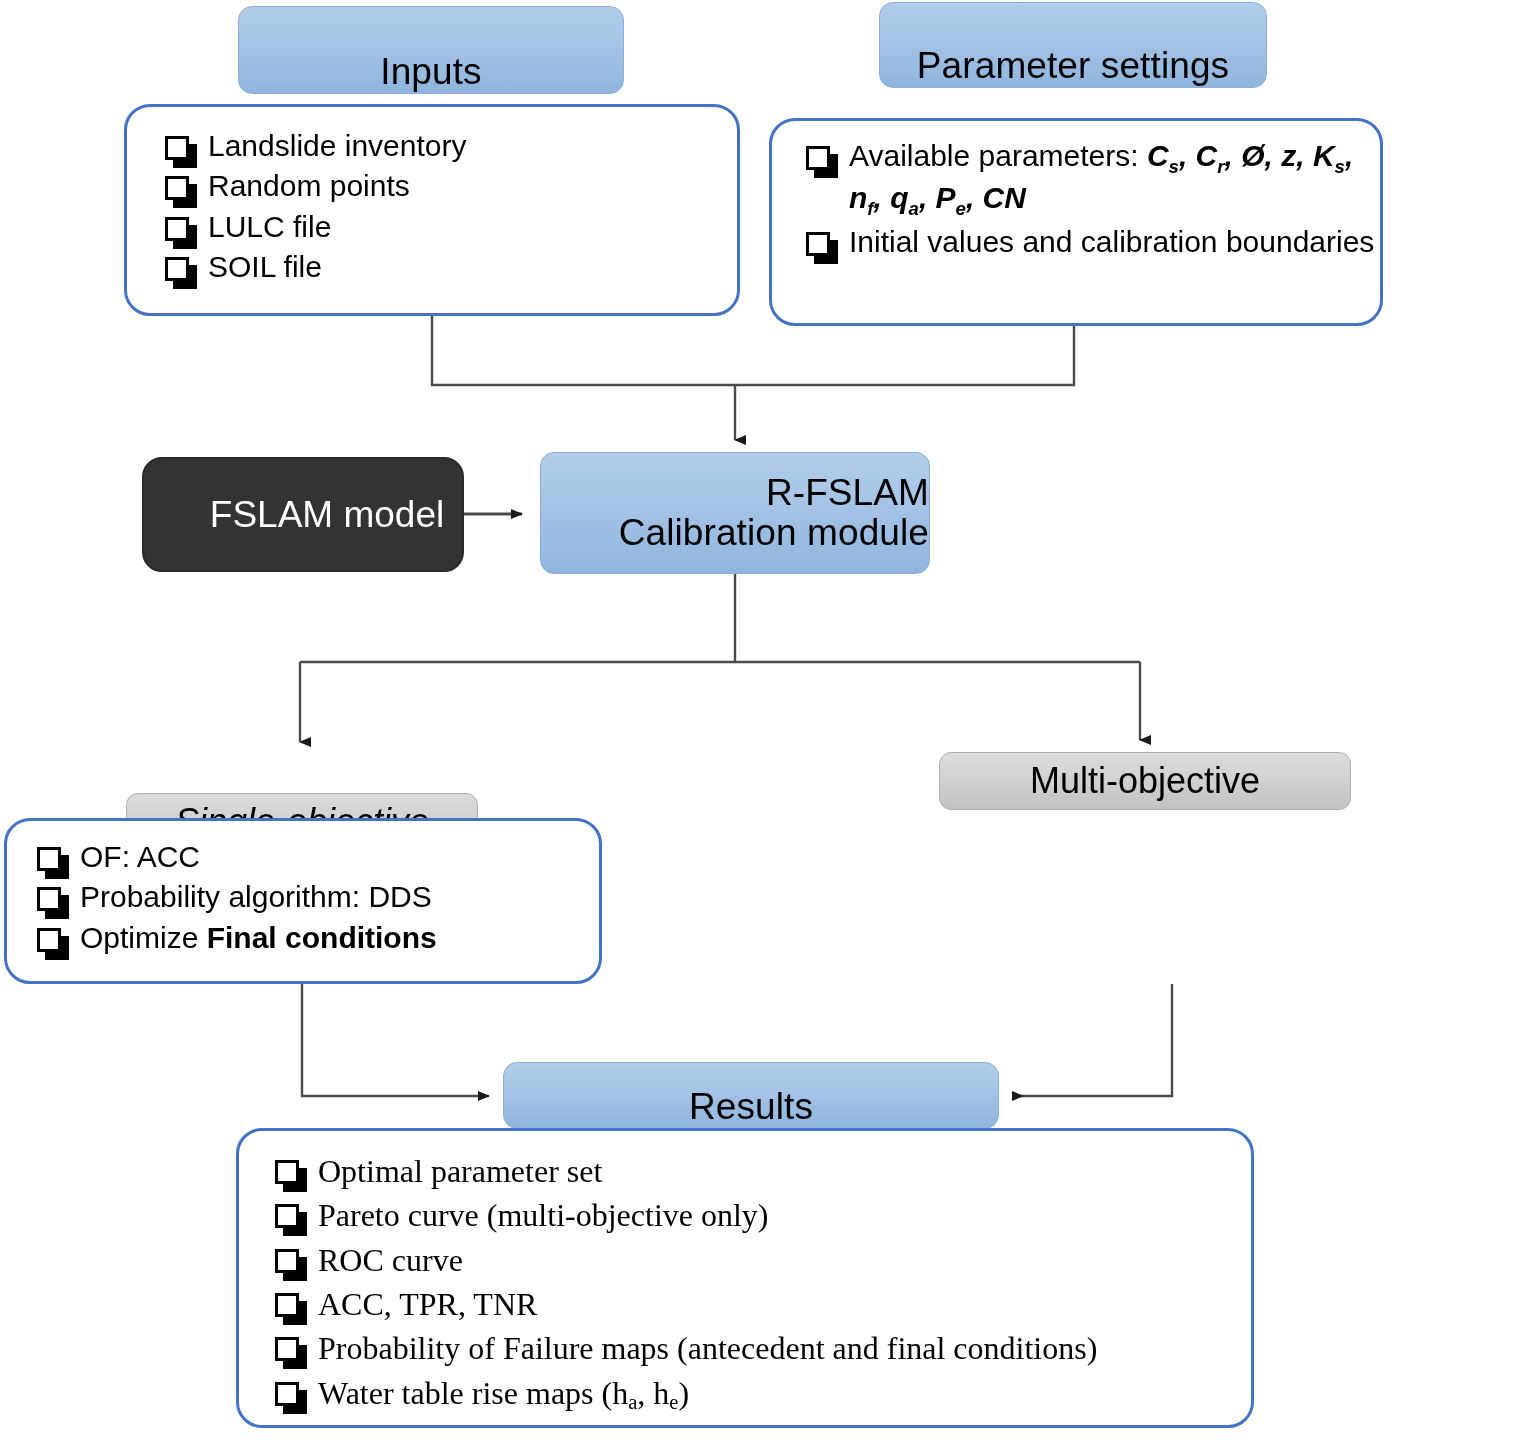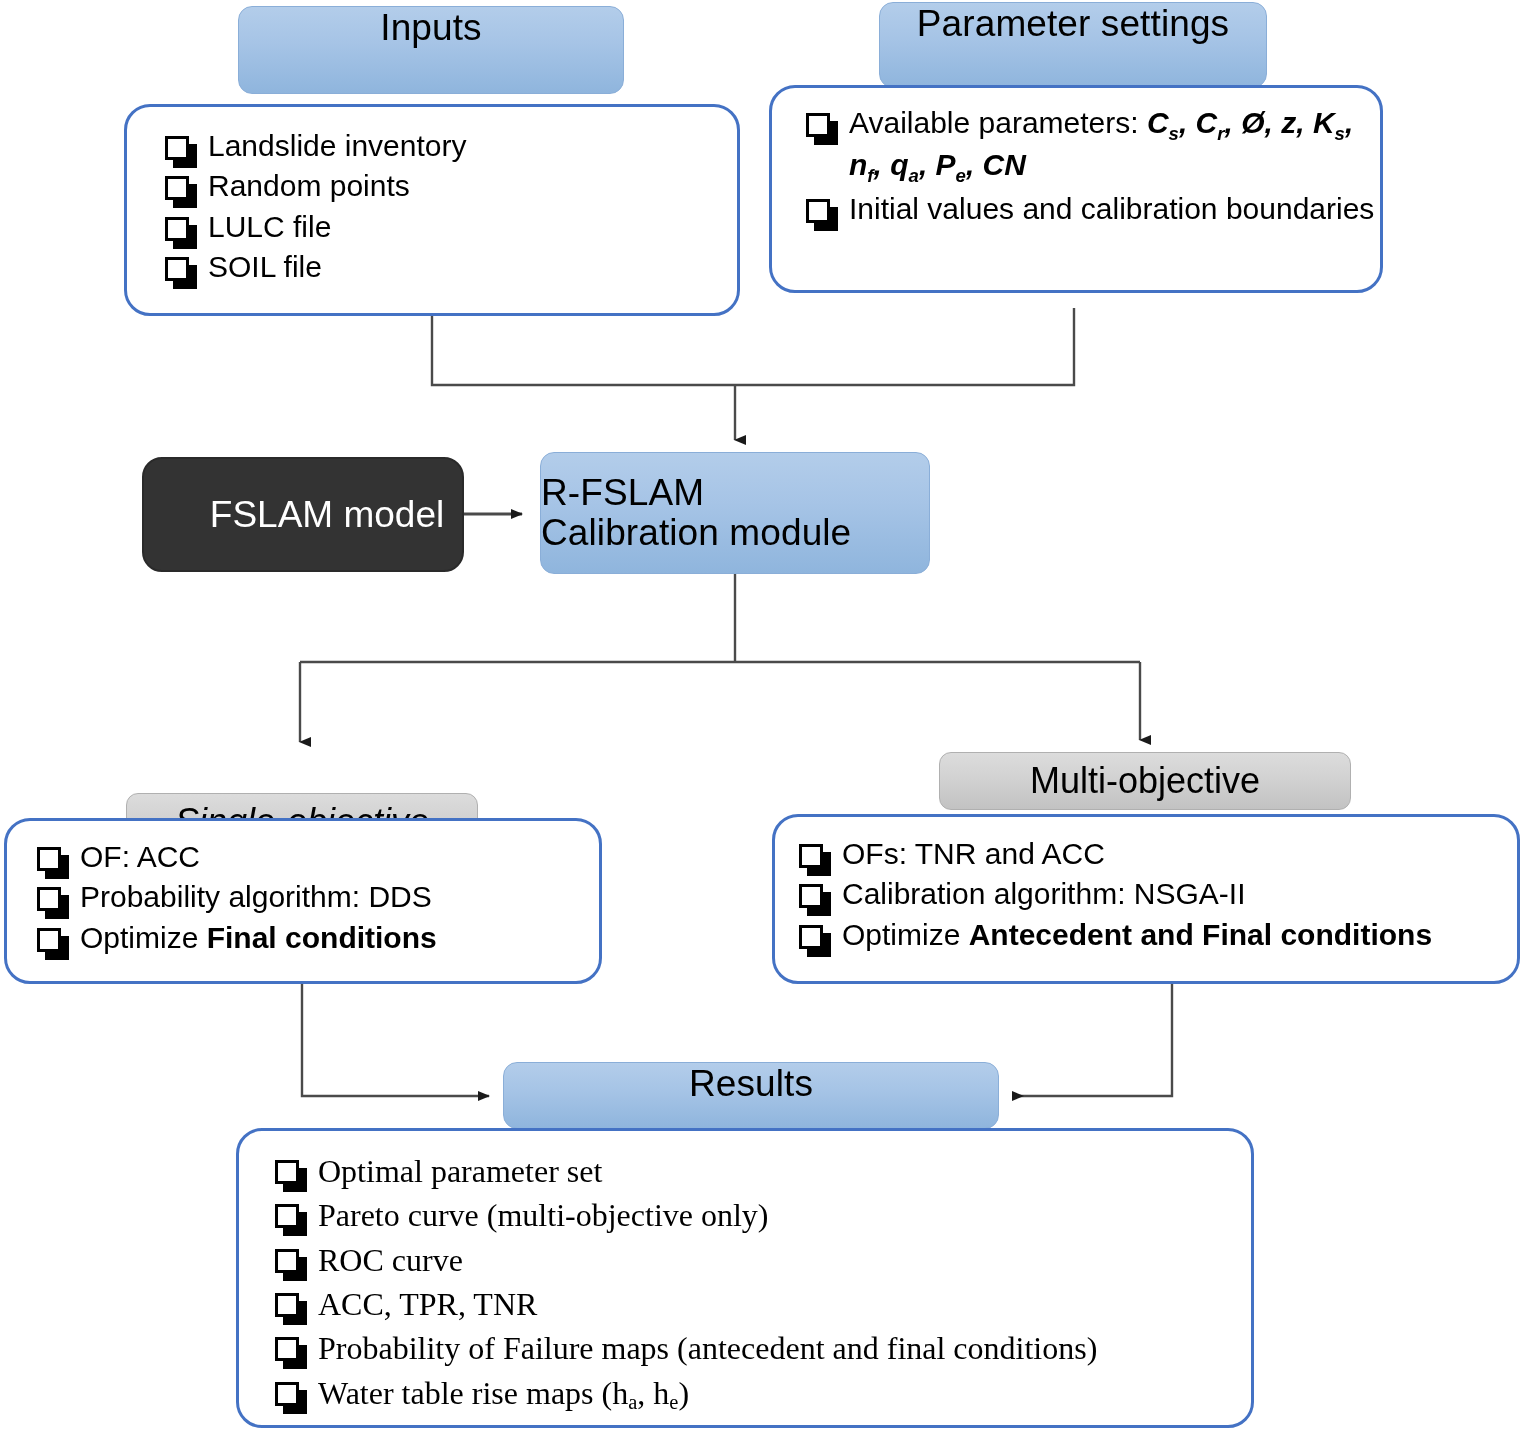--- a/index.html
+++ b/index.html
@@ -25,21 +25,21 @@
   }
 
   
   .node{ position:absolute; z-index:2; box-sizing:border-box; }
 
   
   .pill-blue{
     background:linear-gradient(180deg,#b3cdea 0%,#a6c4e6 42%,#8fb5dd 100%);
     border:1px solid #8aaed8;
     border-radius:14px;
-    display:flex; align-items:flex-start; justify-content:center;
+    display:flex; align-items:flex-end; justify-content:center;
     color:#000;
     font-size:37px;
     letter-spacing:.1px;
   }
   .pill-blue.two-line{ flex-direction:column; line-height:1.07; }
 
   
   .pill-gray{
     background:linear-gradient(180deg,#dcdcdc 0%,#d2d2d2 45%,#c2c2c2 100%);
     border:1px solid #b0b0b0;
@@ -102,21 +102,21 @@
   b.strong{ font-weight:bold; }
   .mathp{ font-weight:bold; font-style:italic; }
   .mathp sub{ font-size:.62em; font-style:italic; font-weight:bold; }
   .subs{ font-size:.64em; vertical-align:-0.26em; }
 
   
   #inputs-header        { left:238px;  top:6px;    width:386px; height:88px; }
   #params-header        { left:879px;  top:2px;    width:388px; height:86px; }
   #inputs-card          { left:124px;  top:104px;  width:616px; height:212px; }
   #inputs-card .blist   { padding:20px 0 0 38px; }
-  #params-card          { left:769px;  top:85px;  width:614px; height:208px; }
+  #params-card          { left:769px;  top:118px;  width:614px; height:208px; }
   #params-card .blist   { padding:16px 0 0 34px; }
 
   #fslam-model          { left:142px;  top:457px;  width:322px; height:115px;padding-left:48px; }
   #rfslam               { left:540px;  top:452px;  width:390px; height:122px; }
 
   #single-header        { left:126px;  top:793px;  width:352px; height:57px;font-style:italic; }
   #multi-header         { left:939px;  top:752px;  width:412px; height:58px; }
   #single-card          { left:4px;    top:818px;  width:598px; height:166px; }
   #single-card .blist   { padding:17px 0 0 30px; }
   #multi-card           { left:772px;  top:814px;  width:748px; height:170px; }
@@ -231,36 +231,20 @@
         <span class="cbx"></span>
         <span class="btxt"><span>Optimize </span><b class="strong">Final conditions</b></span>
       </li>
     </ul>
   </div>
 
   <div class="node pill-gray" id="multi-header">
     <span>Multi-objective</span>
   </div>
 
-  <div class="node card" id="multi-card">
-    <ul class="blist">
-      <li>
-        <span class="cbx"></span>
-        <span class="btxt">OFs: TNR and ACC</span>
-      </li>
-      <li>
-        <span class="cbx"></span>
-        <span class="btxt">Calibration algorithm: NSGA-II</span>
-      </li>
-      <li>
-        <span class="cbx"></span>
-        <span class="btxt"><span>Optimize </span><b class="strong">Antecedent and Final conditions</b></span>
-      </li>
-    </ul>
-  </div>
 
   <div class="node pill-blue" id="results-header">
     <span>Results</span>
   </div>
 
   <div class="node card" id="results-card">
     <ul class="blist">
       <li>
         <span class="cbx"></span>
         <span class="btxt">Optimal parameter set</span>

